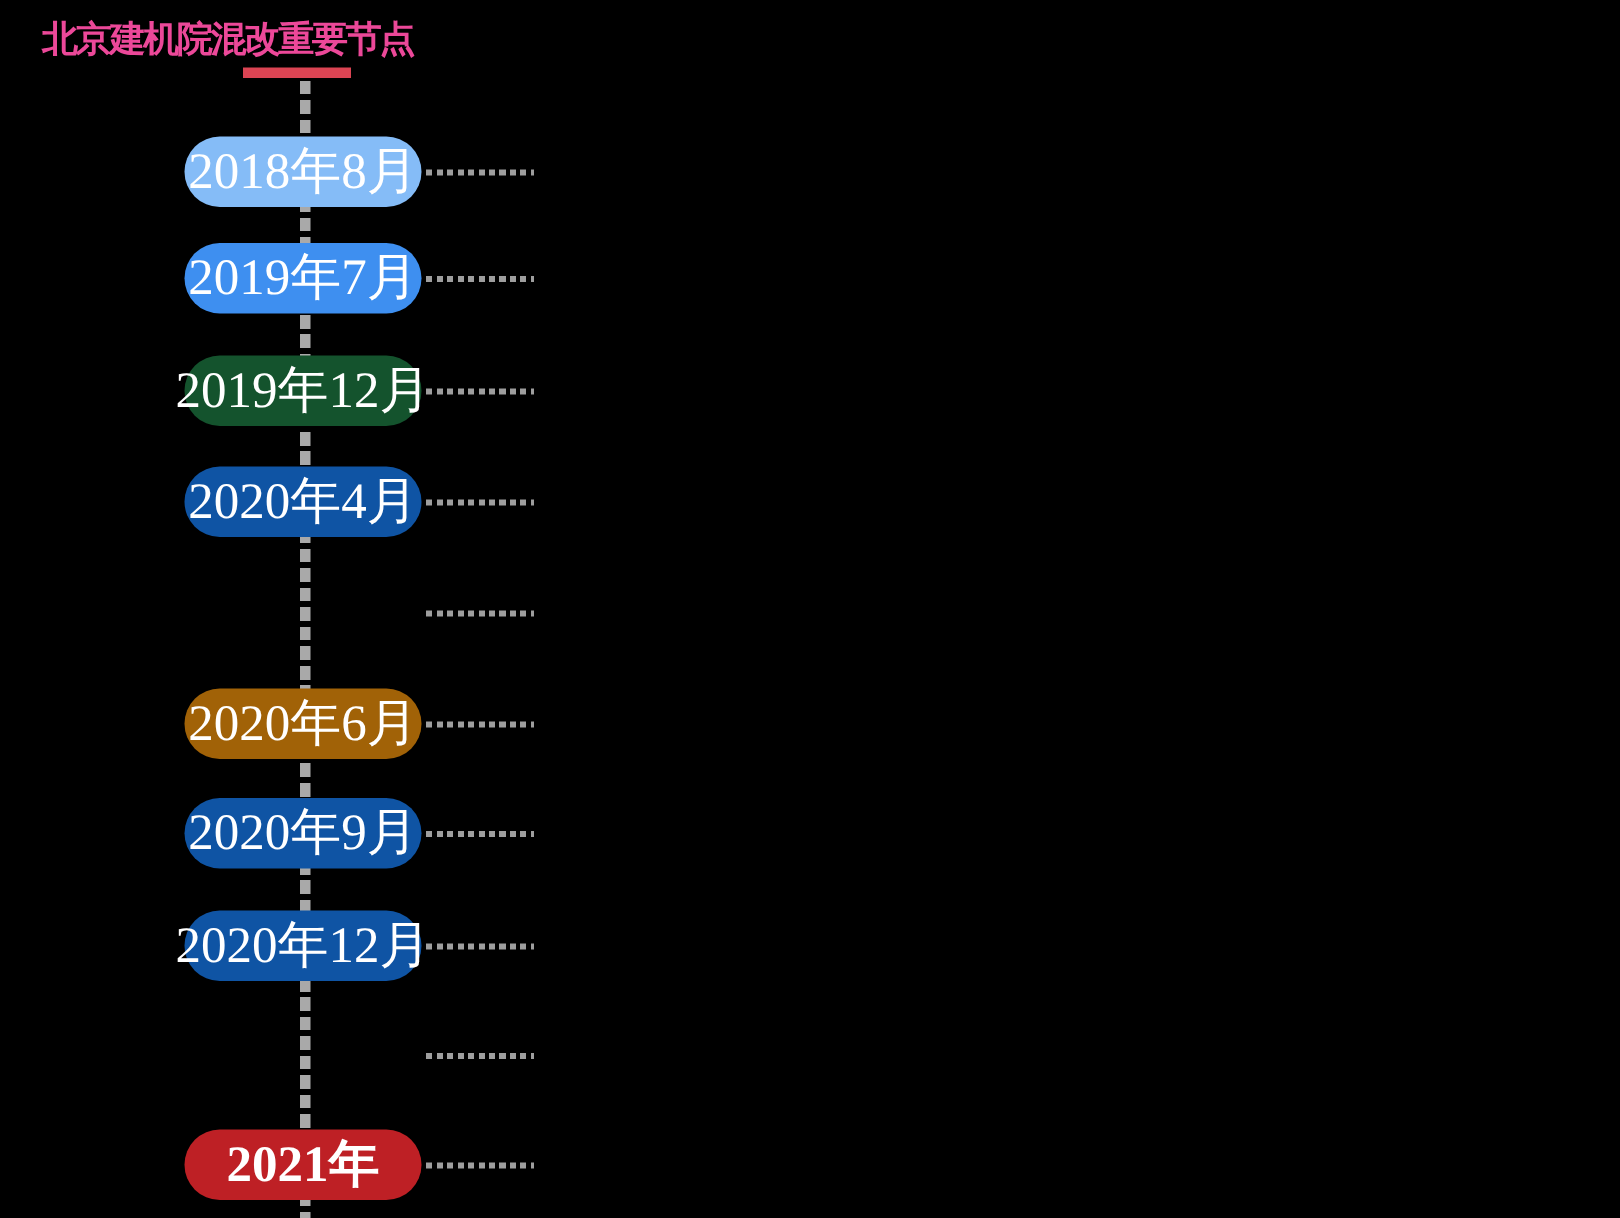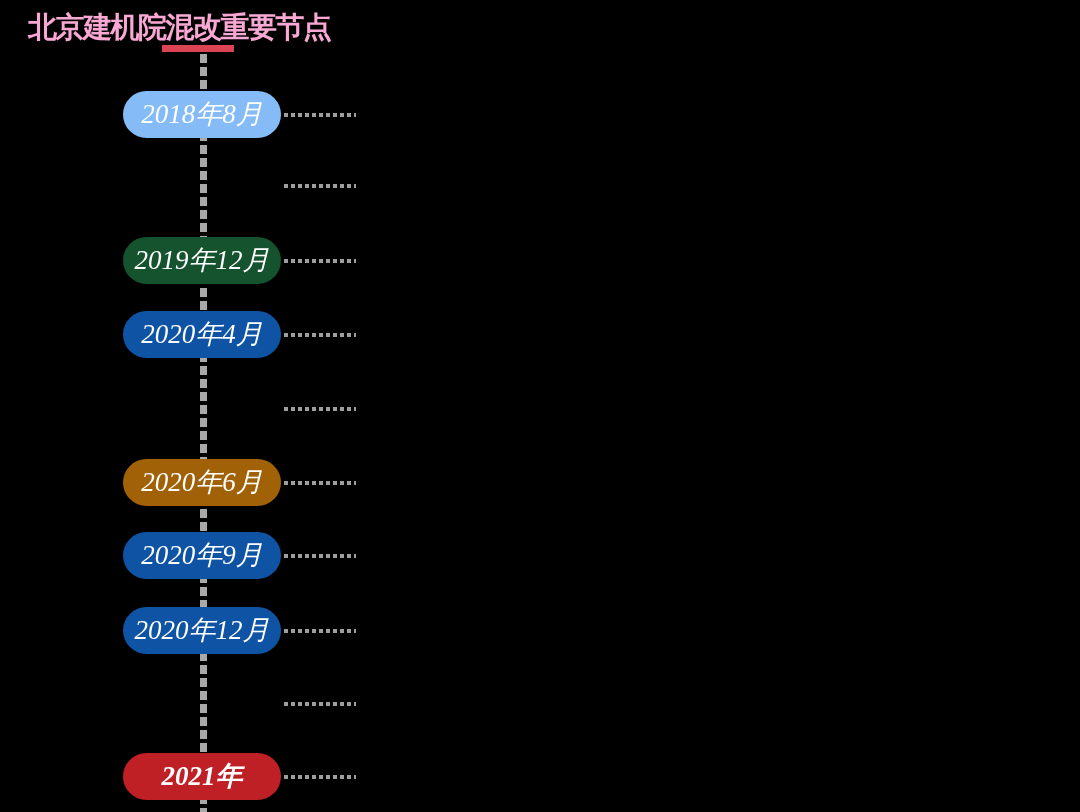--- a/index.html
+++ b/index.html
@@ -13,25 +13,25 @@
     height: 812px;
     background: #000000;
     overflow: hidden;
     font-family: "Liberation Sans", "DejaVu Sans", sans-serif;
   }
   .page-title {
     position: absolute;
     left: 28px;
     top: 8px;
     margin: 0;
-    font-size: 29px;
+    font-size: 24px;
     line-height: 38px;
     font-weight: bold;
     letter-spacing: -1.5px;
-    color: #f9a8d4;
+    color: #ec4899;
     font-family: Liberation Serif, serif;
     white-space: nowrap;
   }
   .title-underline {
     position: absolute;
     left: 162px;
     top: 45px;
     width: 72px;
     height: 7px;
     background: #DB4453;
@@ -62,25 +62,24 @@
     top: 0;
     width: 158px;
     height: 47px;
     border-radius: 23.5px;
     display: flex;
     align-items: center;
     justify-content: center;
   }
   .pill-label {
     color: #FFFFFF;
-    font-size: 27px;
+    font-size: 34px;
     line-height: 47px;
     font-family: "Liberation Serif", "DejaVu Serif", serif;
     white-space: nowrap;
-    font-style: italic;
   }
   .pill-label.bold {
     font-weight: bold;
   }
   .dots {
     position: absolute;
     left: 284px;
     top: 22px;
     width: 72px;
     height: 4px;
@@ -103,20 +102,23 @@
 
   <div id="timeline">
   <div class="timeline-row" style="top: 91px;">
     <div class="pill" style="background: rgb(133, 188, 247);">
       <span class="pill-label">2018年8月</span>
     </div>
     <div class="dots"></div>
   </div>
 
   <div class="timeline-row" style="top: 162px;">
+    <div class="pill" style="background: rgb(62, 143, 240);">
+      <span class="pill-label">2019年7月</span>
+    </div>
     <div class="dots"></div>
   </div>
 
   <div class="timeline-row" style="top: 237px;">
     <div class="pill" style="background: #14532d;">
       <span class="pill-label">2019年12月</span>
     </div>
     <div class="dots"></div>
   </div>
 

